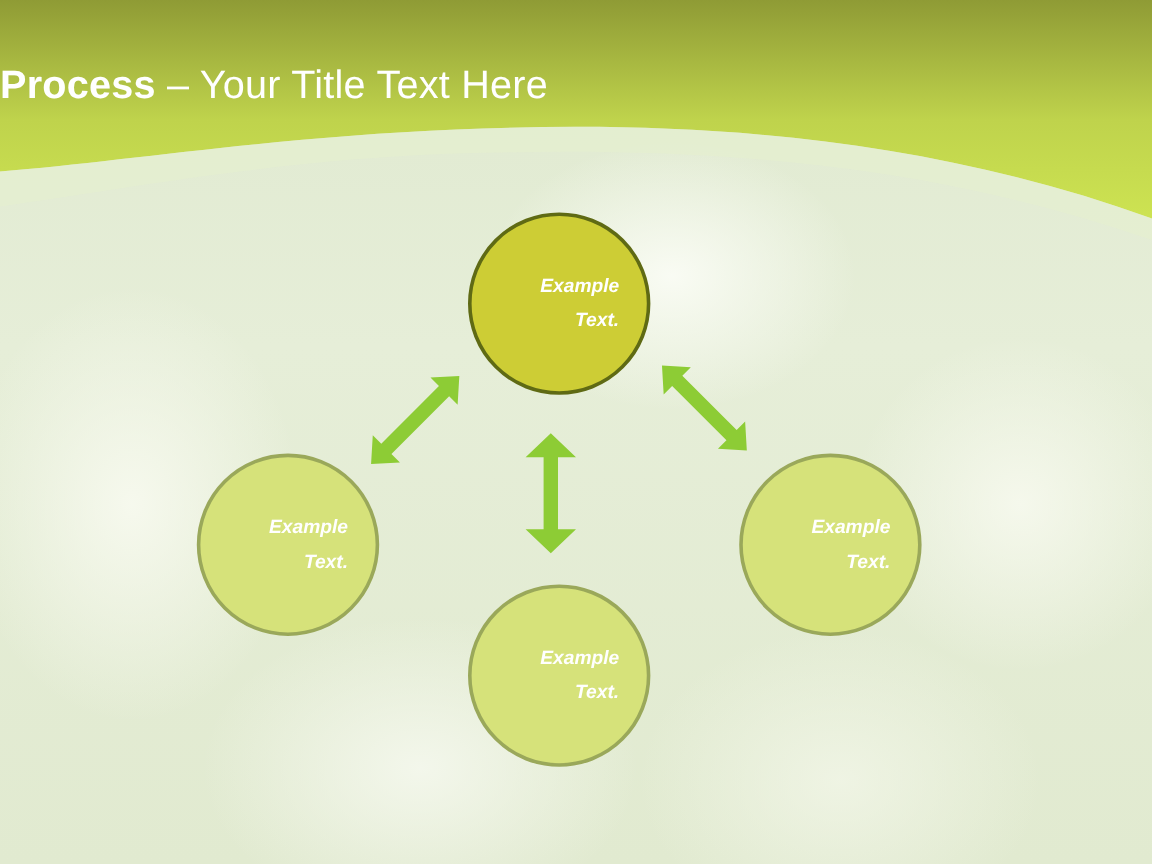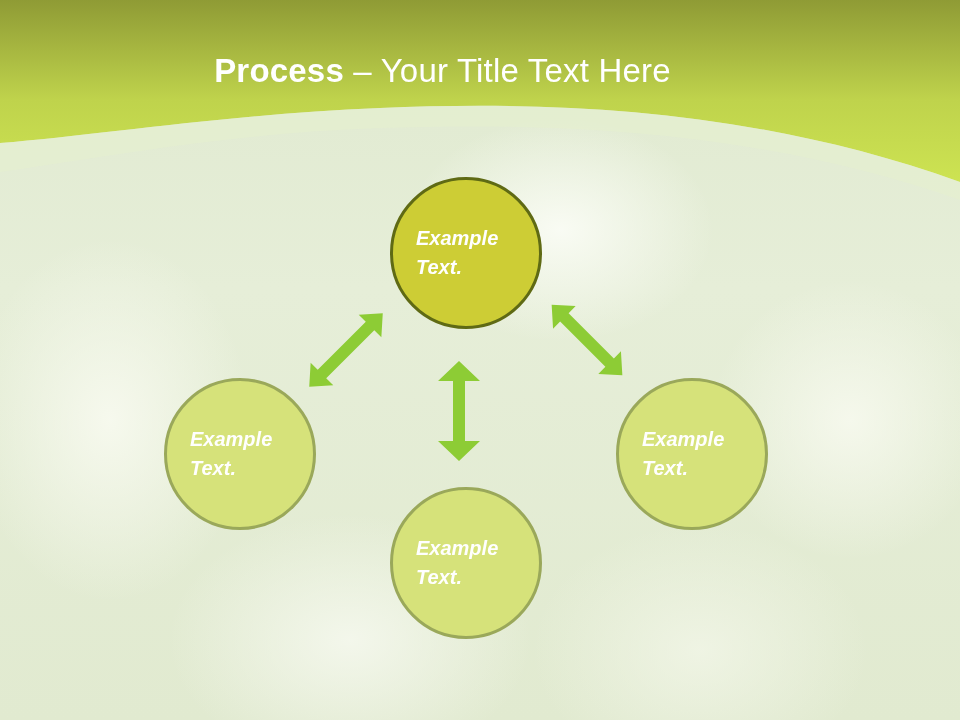--- a/index.html
+++ b/index.html
@@ -8,27 +8,27 @@
   .bg { position: absolute; inset: 0;
     background:
       radial-gradient(ellipse 220px 160px at 560px 230px, rgba(250,252,245,0.95), rgba(250,252,245,0) 70%),
       radial-gradient(ellipse 200px 260px at 110px 420px, rgba(248,250,240,0.9), rgba(248,250,240,0) 70%),
       radial-gradient(ellipse 200px 200px at 850px 420px, rgba(248,250,240,0.85), rgba(248,250,240,0) 70%),
       radial-gradient(ellipse 260px 180px at 350px 640px, rgba(245,248,238,0.9), rgba(245,248,238,0) 70%),
       radial-gradient(ellipse 240px 180px at 700px 650px, rgba(242,246,232,0.8), rgba(242,246,232,0) 70%),
       linear-gradient(180deg, #dfe9cf 0%, #e6eed8 40%, #e1ead0 100%);
   }
   .header { position: absolute; left: 0; top: 0; width: 960px; height: 200px; }
-  .title { position: absolute; left: 0; top: 52px; width: 885px; text-align: center;
+  .title { position: absolute; left: 0; top: 52px; width: 885px; 
     color: #ffffff; font-size: 33px; letter-spacing: 0.2px; }
   .title b { font-weight: bold; }
   .title .rest { font-weight: normal; }
   .circle { position: absolute; width: 152px; height: 152px; border-radius: 50%;
     box-sizing: border-box; display: flex; align-items: center; justify-content: center;
-    text-align: left; color: #ffffff; font-style: italic; font-weight: bold; font-size: 20px;
+    text-align: right; color: #ffffff; font-style: italic; font-weight: bold; font-size: 16px;
     line-height: 29px; }
   .circle.main { background: #cdcd35; border: 3px solid #5f6a14; }
   .circle.sub { background: #d6e27a; border: 3px solid #9aa85a; }
   .circle span { display: block; width: 100px; }
   svg.arrows { position: absolute; left: 0; top: 0; }
 </style>
 </head>
 <body>
 
 <div class="bg"></div>

